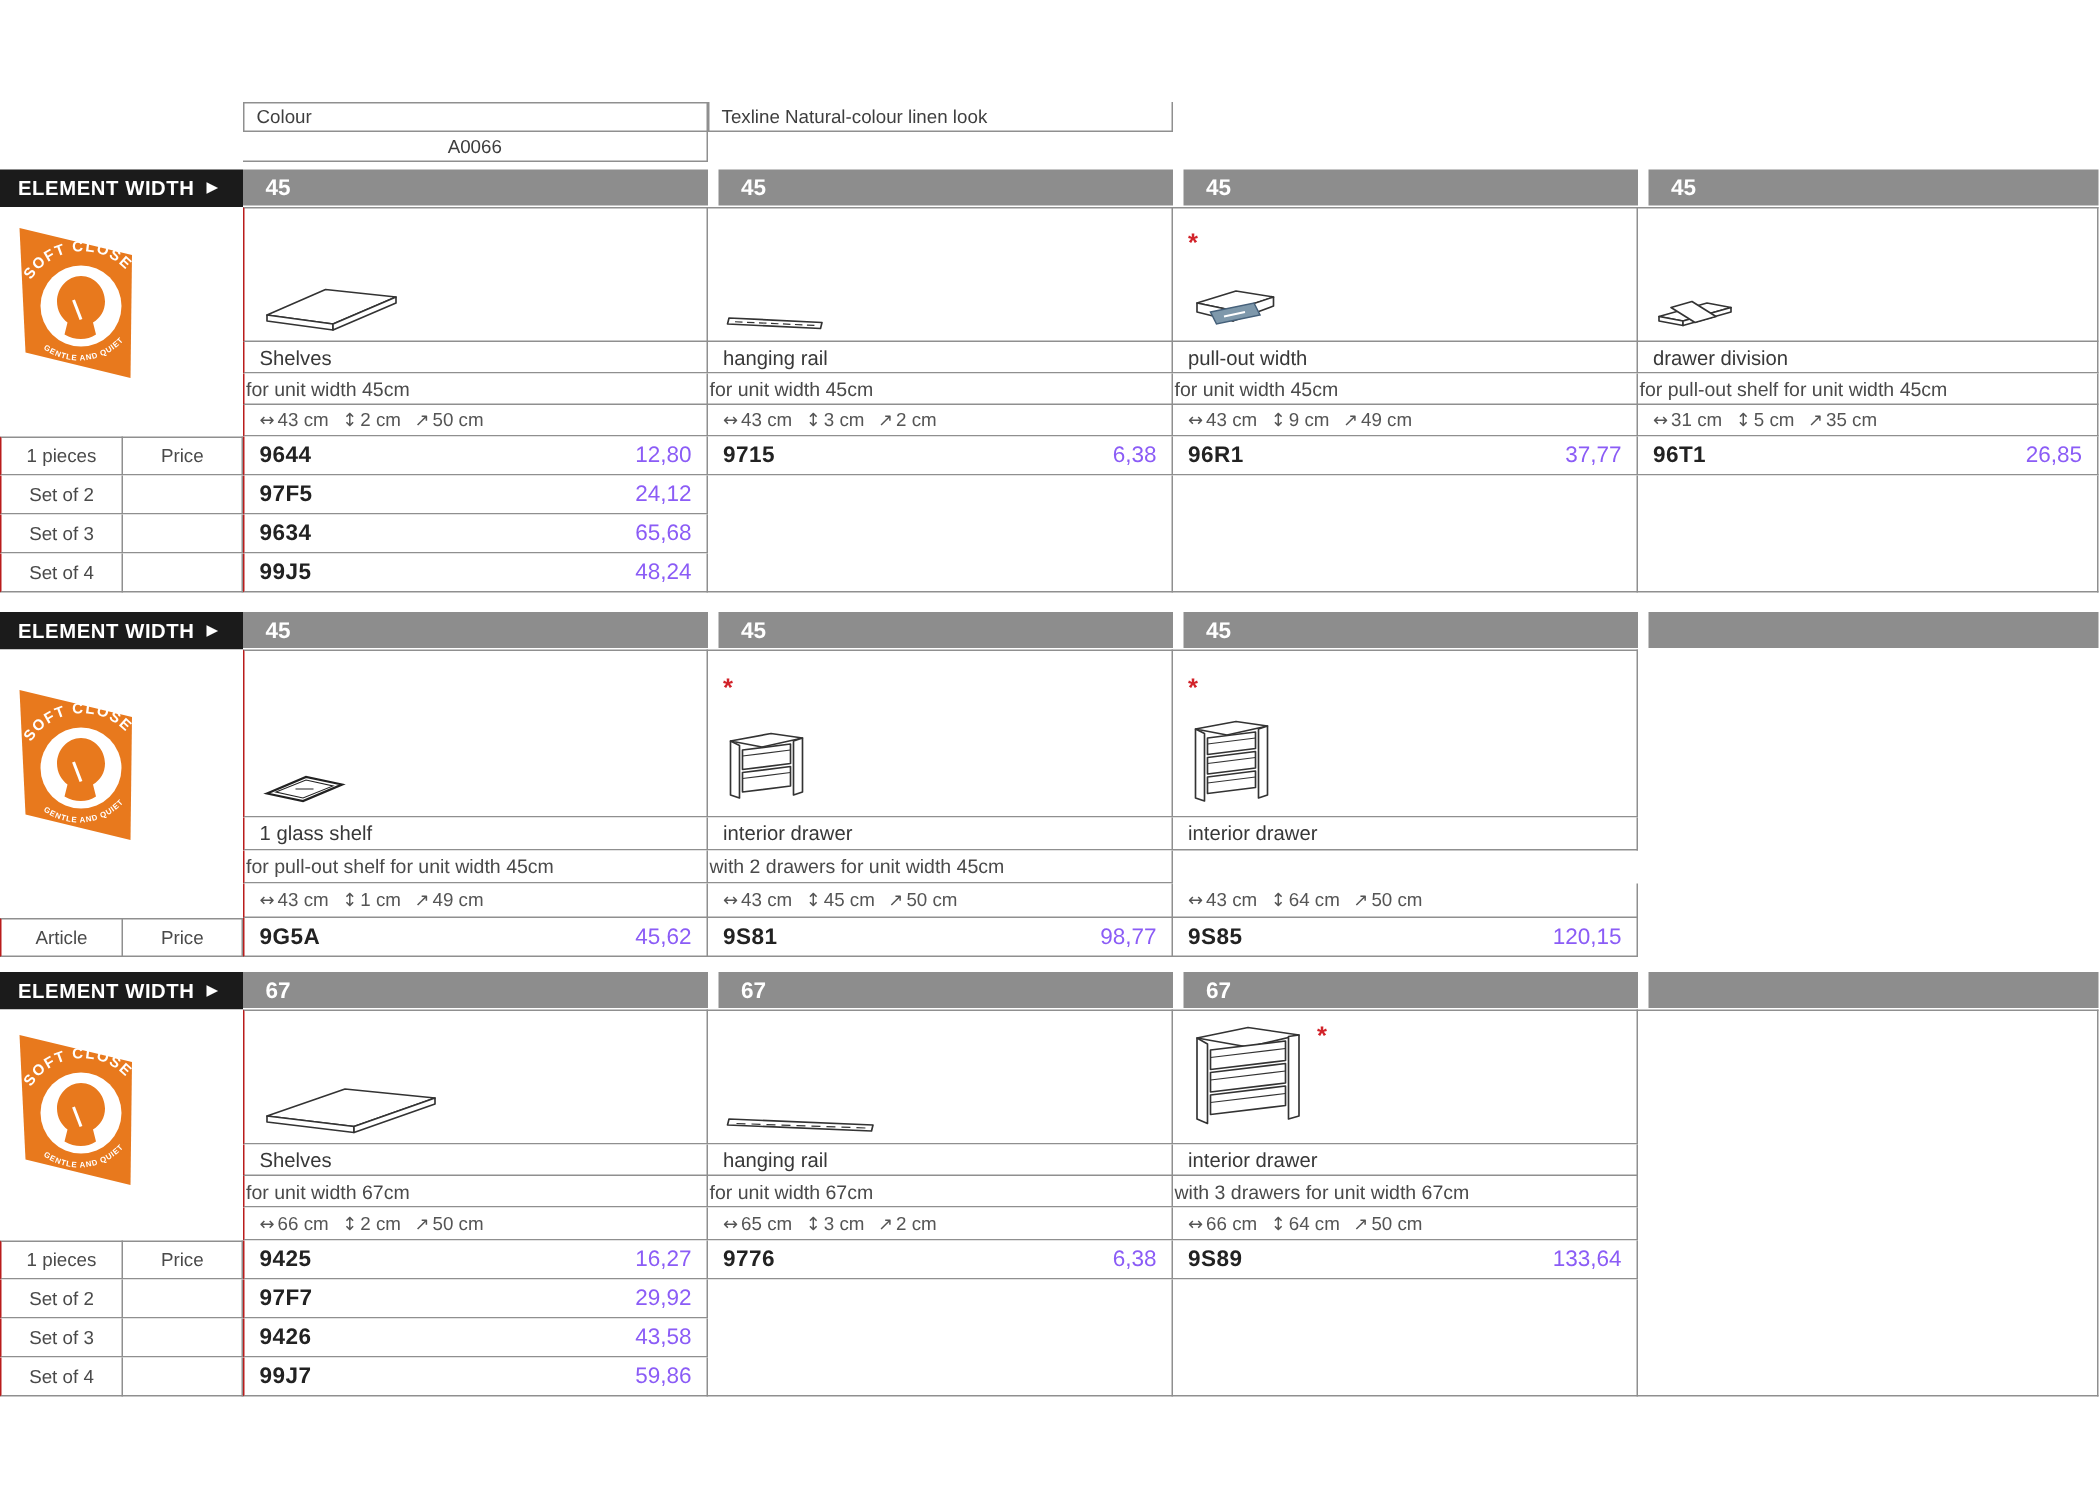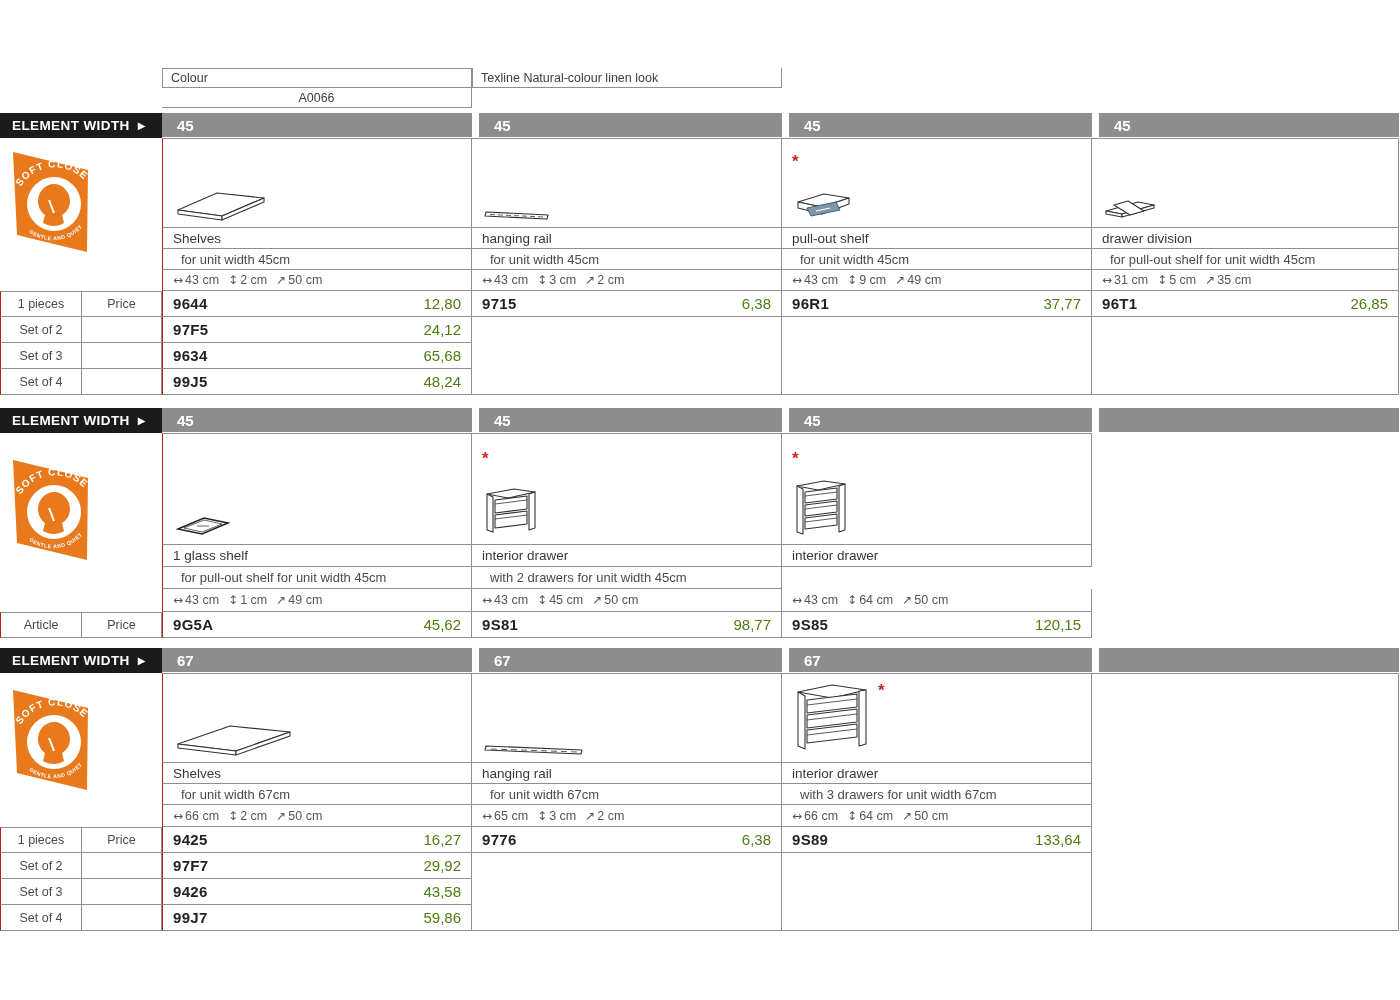--- a/index.html
+++ b/index.html
@@ -28,27 +28,27 @@
   .wbar{background:#8d8d8d;color:#fff;font-weight:bold;font-size:15px;display:flex;
     align-items:center;padding-left:15px;margin-bottom:1px;}
   .gap{margin-left:7px;}
 
   .cell{background:#fff;border-right:1px solid #8f8f8f;border-bottom:1px solid #8f8f8f;position:relative;}
   .bl{border-left:1px solid #b91c1c;}
   .bt{border-top:1px solid #8f8f8f;}
 
   .imgcell .ill{position:absolute;left:12px;bottom:6px;}
   .name{display:flex;align-items:center;padding-left:10px;font-size:13.5px;color:#383838;}
-  .desc{display:flex;align-items:center;padding-left:18px;font-size:13px;color:#4a4a4a;}
+  .desc{display:flex;align-items:center;padding-left:1px;font-size:13px;color:#4a4a4a;}
   .dims{display:flex;align-items:center;padding-left:10px;font-size:12.5px;color:#555;gap:9px;white-space:nowrap;}
   .dimseg{display:flex;align-items:center;gap:2px;}
   .dim-icon{font-family:"DejaVu Sans","Liberation Sans",sans-serif;font-size:12px;color:#555;}
   .prow{display:flex;align-items:center;justify-content:space-between;padding:0 10px;font-size:15px;}
   .art{font-weight:bold;color:#222;letter-spacing:.3px;}
-  .price{color:#4d7c0f;}
+  .price{color:#8b5cf6;}
   .lab{display:flex;align-items:center;justify-content:center;font-size:12.5px;color:#4a4a4a;}
 
   .badge-area{grid-column:1/3;grid-row:2/6;position:relative;background:#fff;}
   .badge-svg{position:absolute;left:8px;}
   .s1 .badge-svg{top:2px;} .s2 .badge-svg{top:15px;} .s3 .badge-svg{top:5px;}
 
   .ast{position:absolute;left:10px;top:14px;color:#d2232a;font-weight:bold;font-size:17px;line-height:1;}
   .ast.right{left:96px;top:8px;}
   .note{padding:18px 34px 0 26px;font-size:15px;line-height:1.25;color:#d2232a;}
   .note .mark{font-size:17px;font-weight:bold;vertical-align:-1px;}
@@ -163,21 +163,21 @@
     <div class="cell bt imgcell" style="grid-area:2/5/3/6">
       <span class="ast">*</span>
       <svg class="ill" width="58" height="32" viewBox="0 0 58 32">
         <polygon class="ln" points="4,13 30,5 55,9 28,18"></polygon>
           <polygon class="ln" points="4,13 4,19 28,25 28,18"></polygon>
           <polygon class="ln" points="28,18 55,9 55,15 28,25"></polygon>
         <polygon points="13,19 42,13 46,21 17,27" fill="#7e98ab" stroke="#45607a" stroke-width="1"></polygon>
         <line x1="22" y1="22" x2="36" y2="19" stroke="#fff" stroke-width="1.2"></line>
       </svg>
     </div>
-    <div class="cell name" style="grid-area:3/5/4/6">pull-out shelf</div>
+    <div class="cell name" style="grid-area:3/5/4/6">pull-out width</div>
     <div class="cell desc" style="grid-area:4/5/5/6">for unit width 45cm</div>
     <div class="cell dims" style="grid-area:5/5/6/6">
       <span class="dimseg">
           <span class="dim-icon">↔</span>
           <span>43 cm</span>
         </span>
       <span class="dimseg">
           <span class="dim-icon">↕</span>
           <span>9 cm</span>
         </span>

